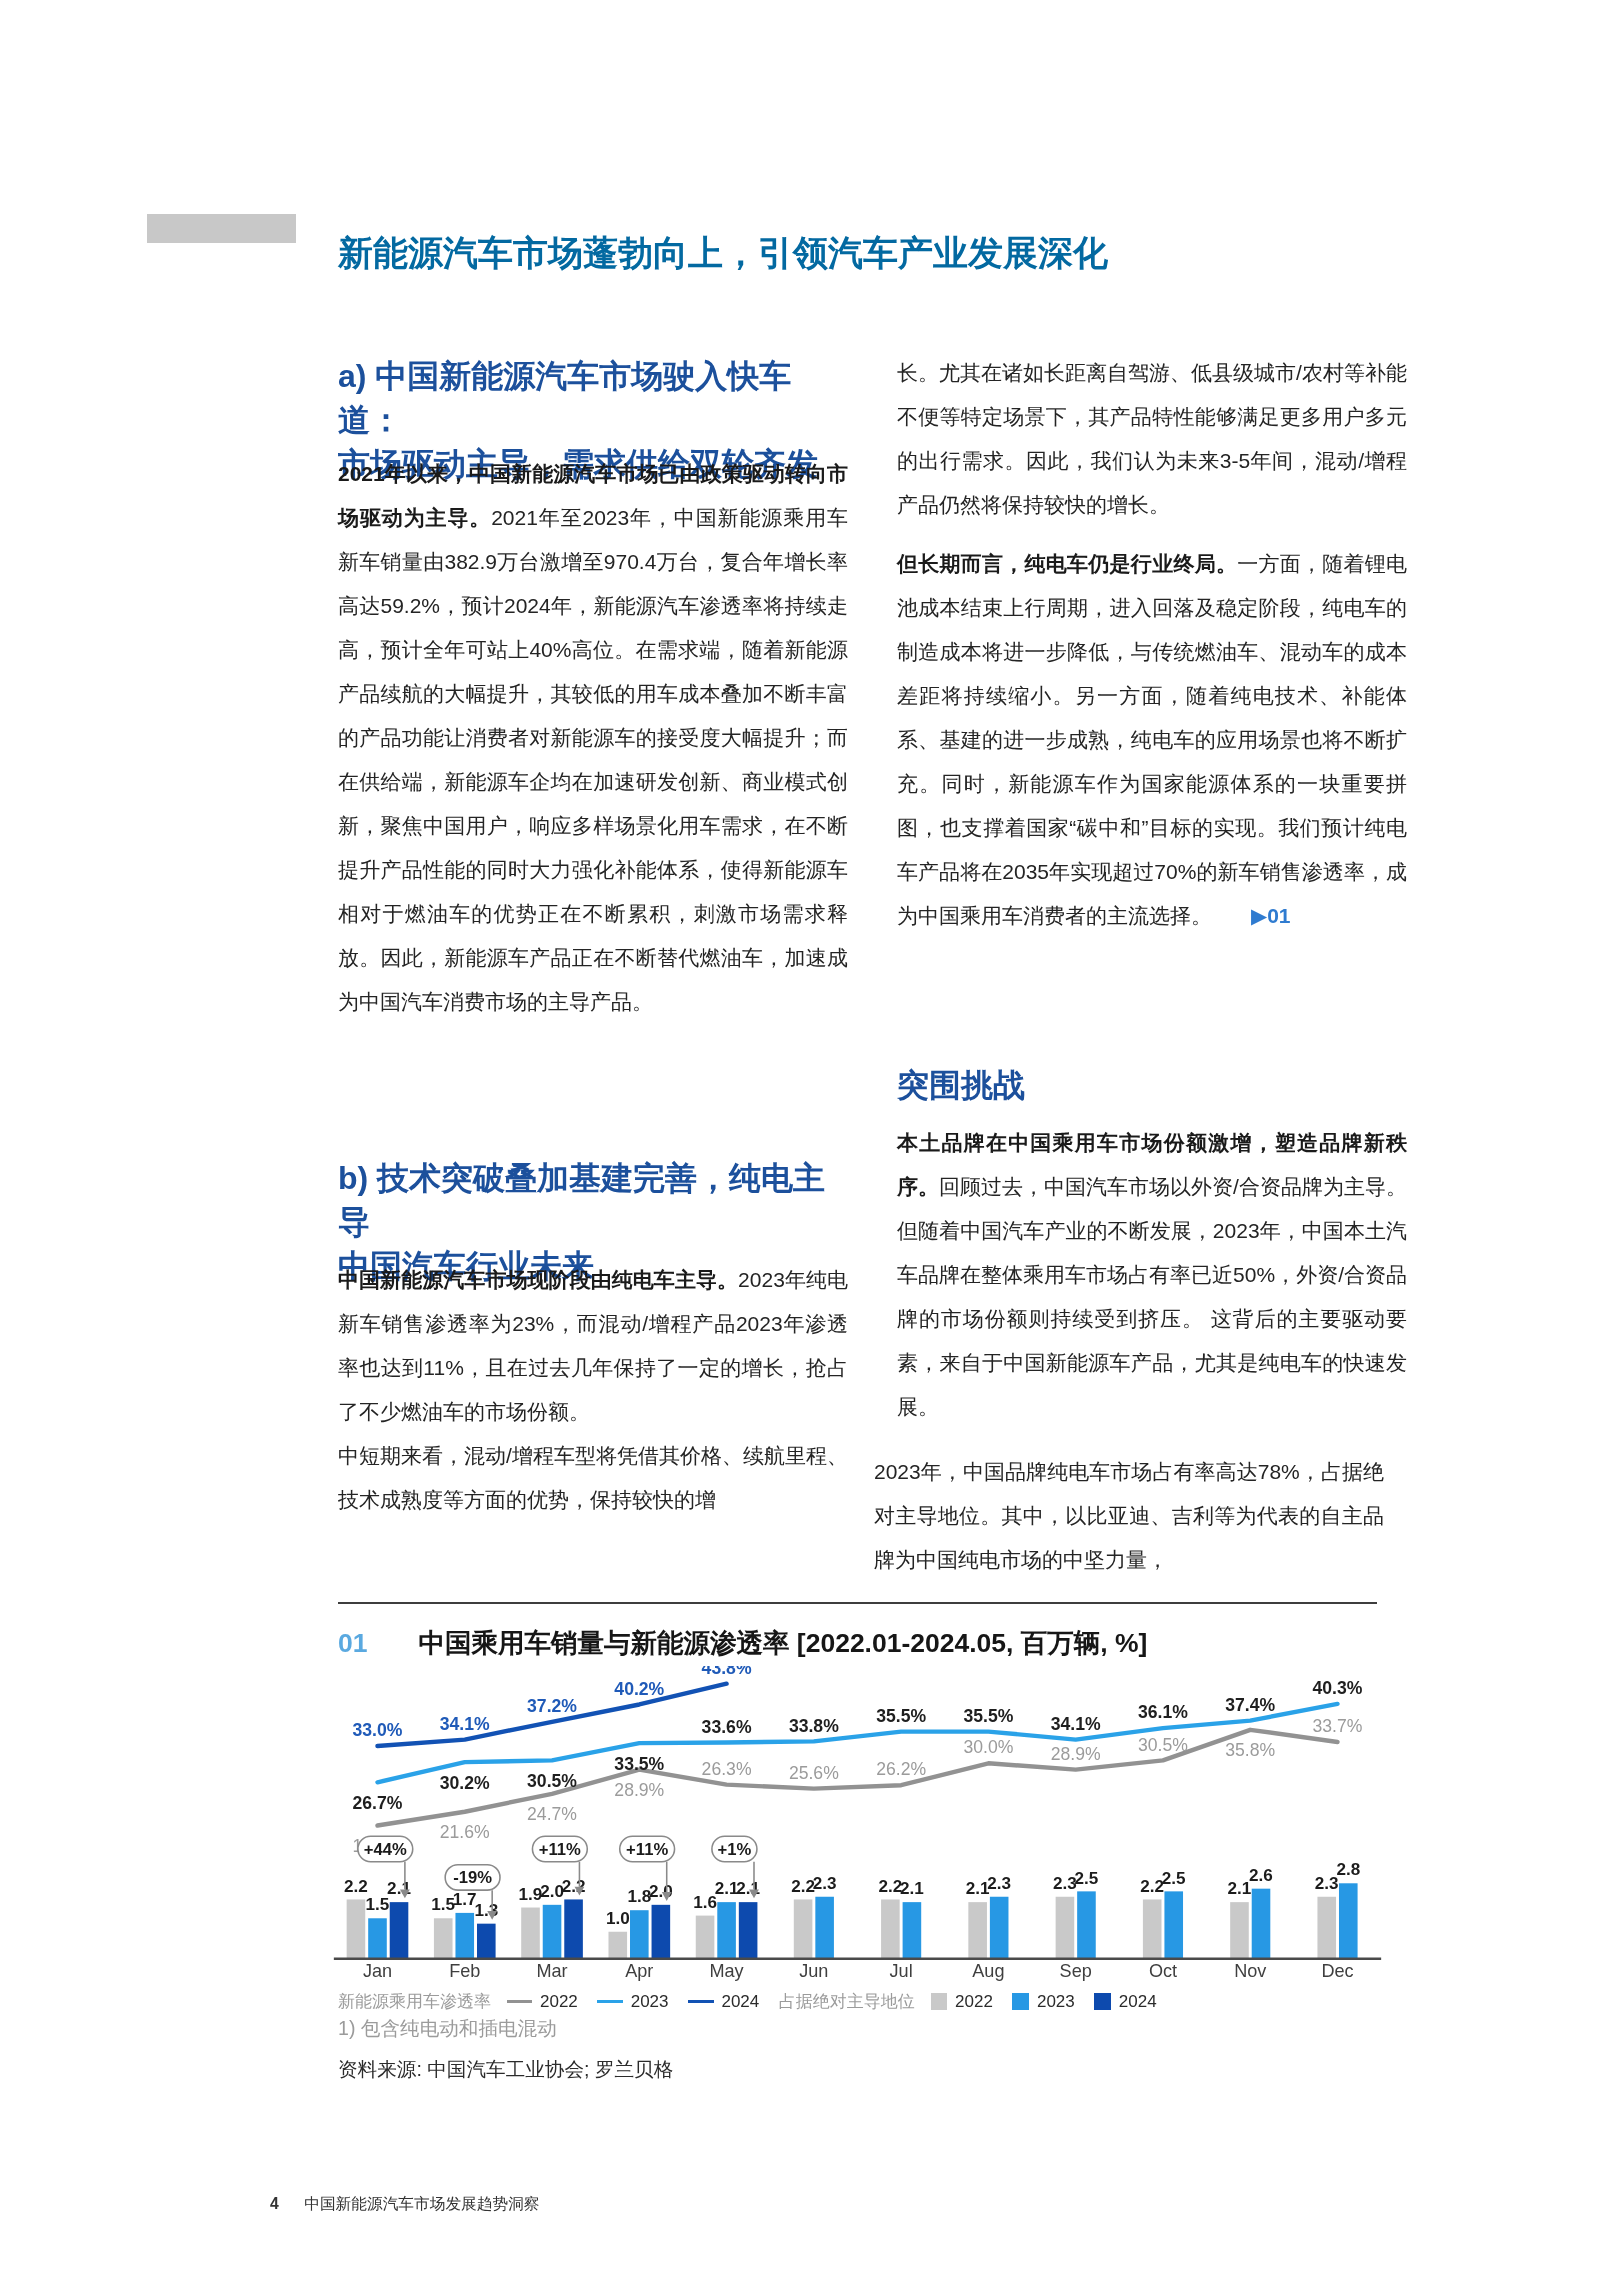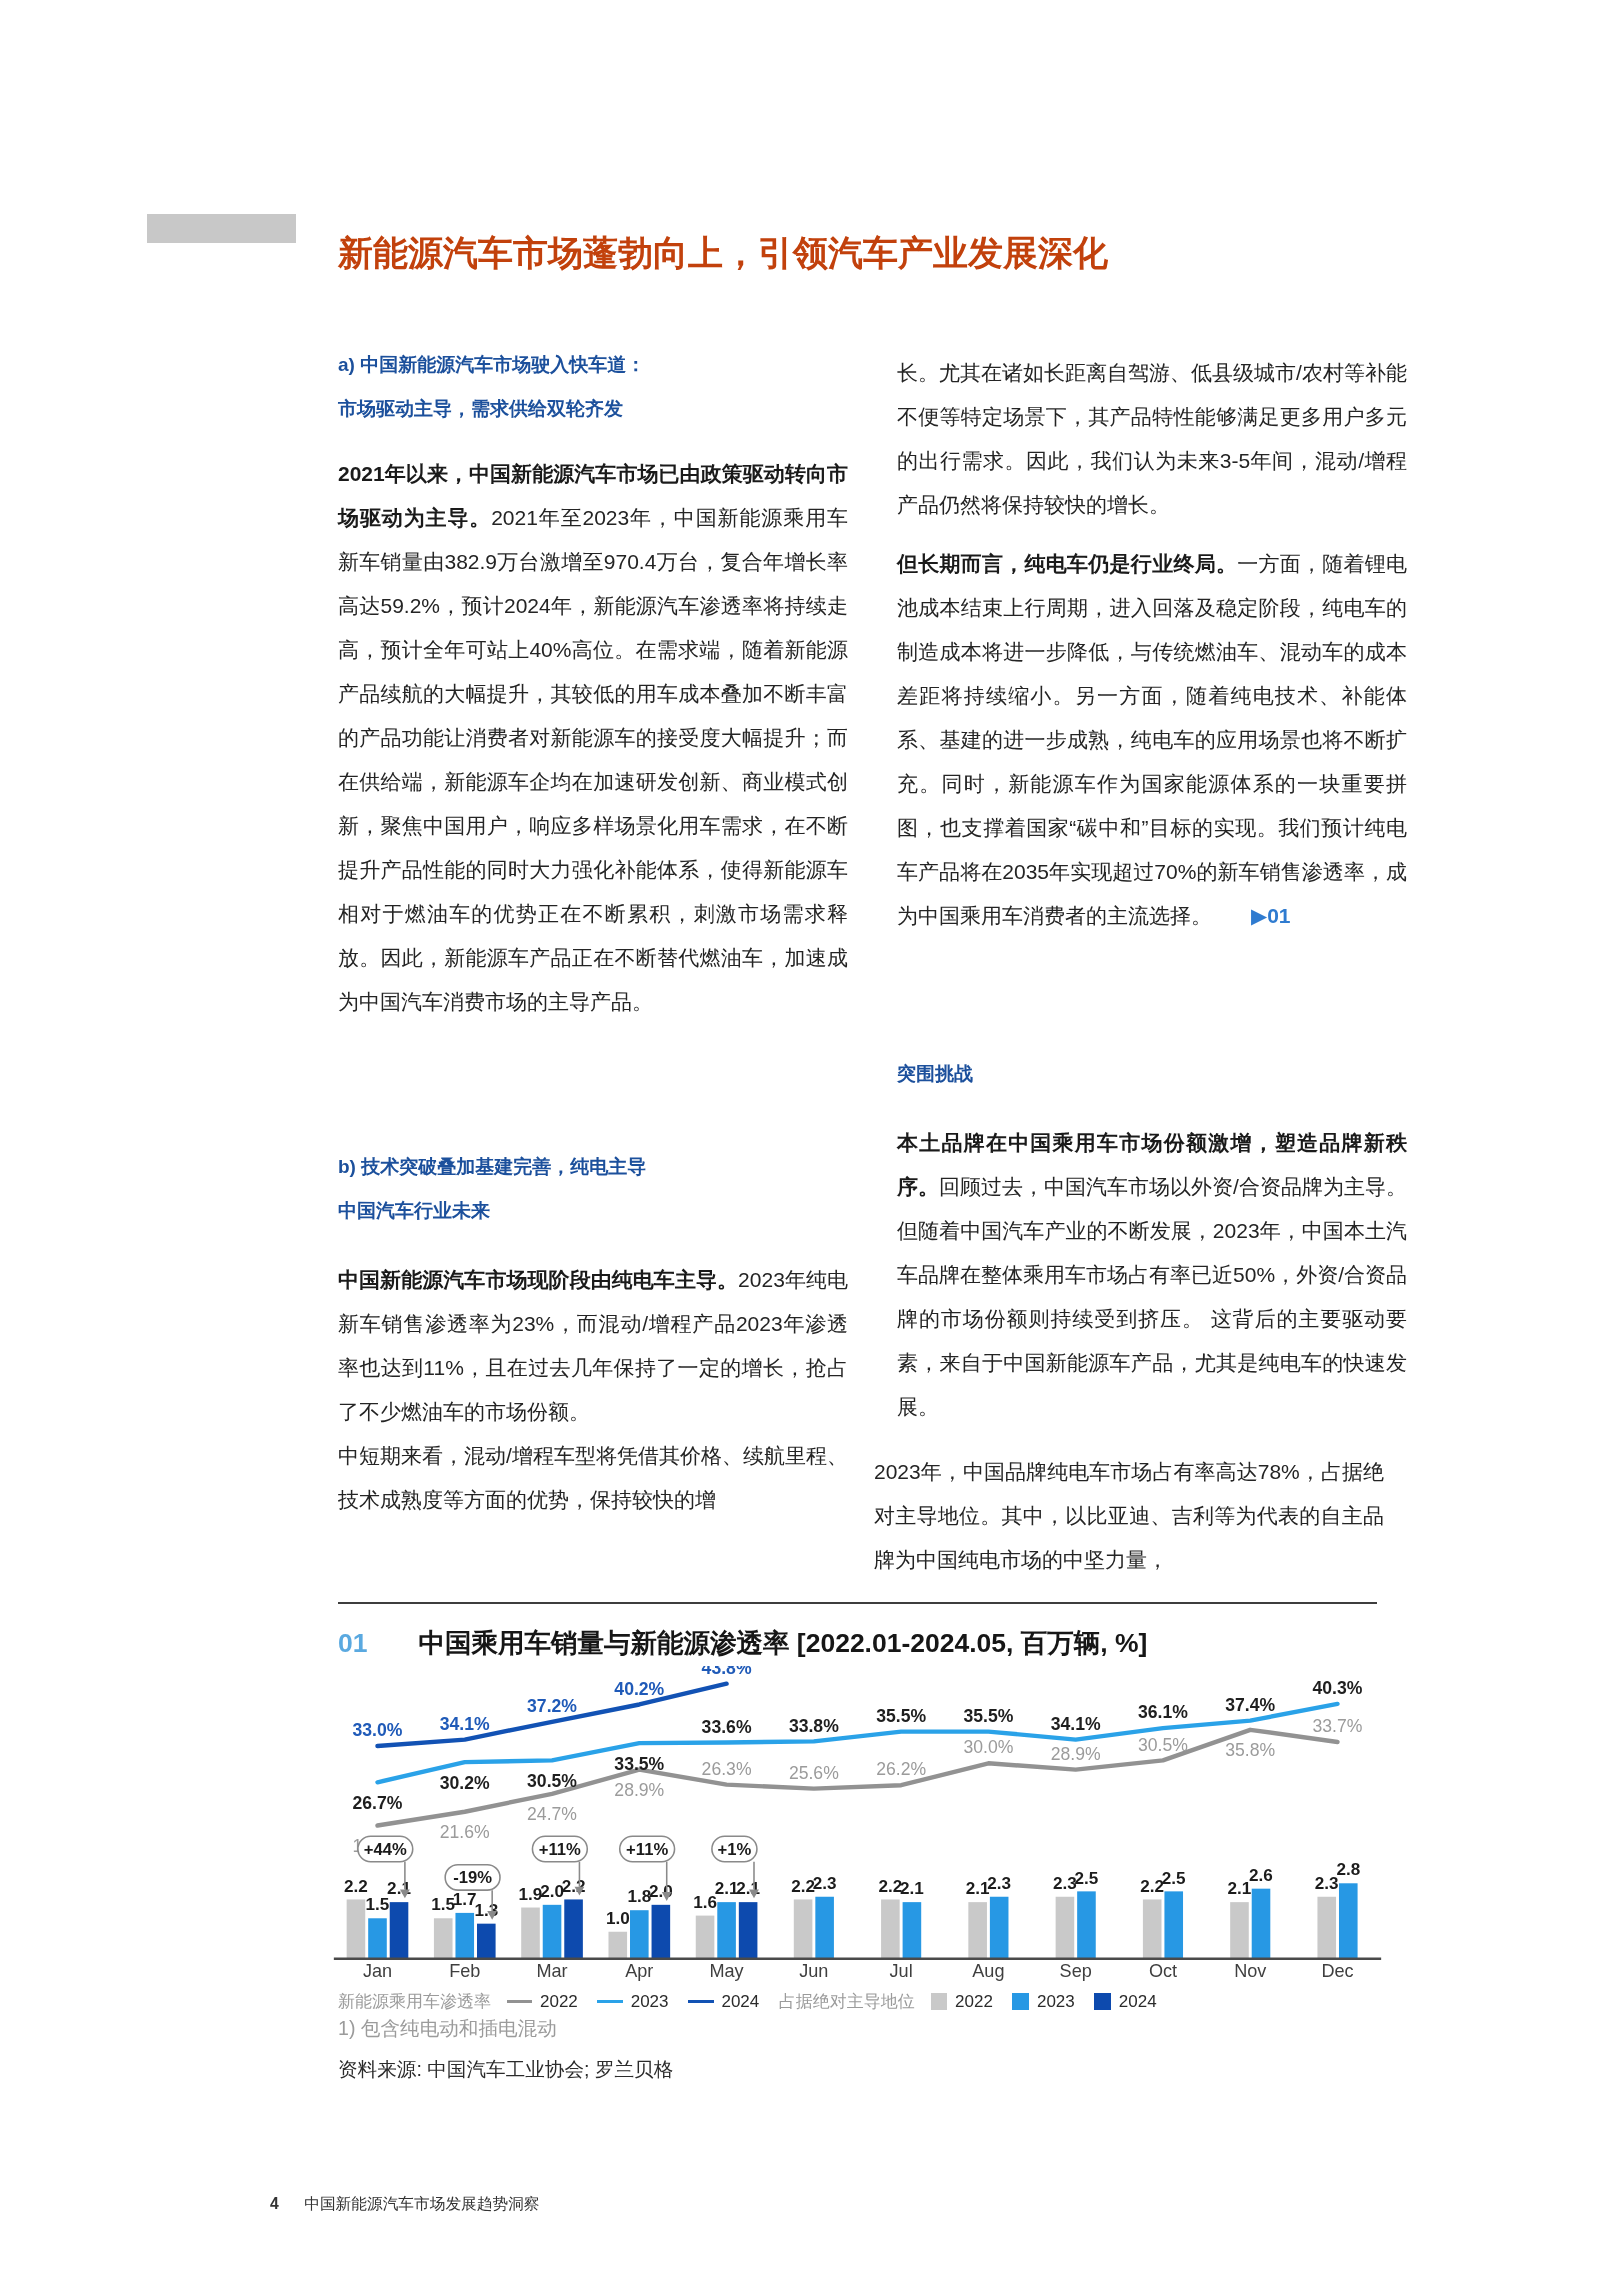--- a/index.html
+++ b/index.html
@@ -3,22 +3,22 @@
 <meta charset="utf-8">
 <style>
   html,body{margin:0;padding:0;}
   body{
     width:1621px;height:2293px;position:relative;overflow:hidden;
     background:#ffffff;color:#1f1f1f;
     font-family:"Liberation Sans","DejaVu Sans",sans-serif;
   }
   .abs{position:absolute;}
   .accent-bar{left:147px;top:214px;width:149px;height:29px;background:#c8c8c8;}
-  .page-title{left:338px;top:208px;width:1078px;font-size:35px;line-height:43px;font-weight:700;color:#c2410c;}
-  .heading{width:510px;color:#1c509c;font-weight:700;font-size:19px;line-height:44px;}
+  .page-title{left:338px;top:208px;width:1078px;font-size:35px;line-height:43px;font-weight:700;color:#0369a1;}
+  .heading{width:510px;color:#1c509c;font-weight:700;font-size:32px;line-height:44px;}
   .body-text{width:510px;font-size:21px;line-height:44px;text-align:justify;color:#242424;}
   .body-text .b{font-weight:700;color:#1a1a1a;}
   .body-text .ref{color:#2f7bd0;font-weight:700;padding-left:39px;}
   .chart-rule{left:338px;top:1602px;width:1039px;height:0;border-top:2.9px solid #3d3d3d;}
   .chart-head{left:338px;top:1625px;width:1039px;display:flex;align-items:baseline;font-weight:700;font-size:26.5px;}
   .chart-index{color:#5aa9e0;margin-right:51px;}
   .chart-title{color:#161616;}
   .legend{left:338px;top:1990px;width:1059px;display:flex;align-items:center;font-size:17px;color:#2b2b2b;white-space:nowrap;}
   .legend .muted{color:#9b9b9b;}
   .legend .item{display:flex;align-items:center;margin-right:19.6px;}

